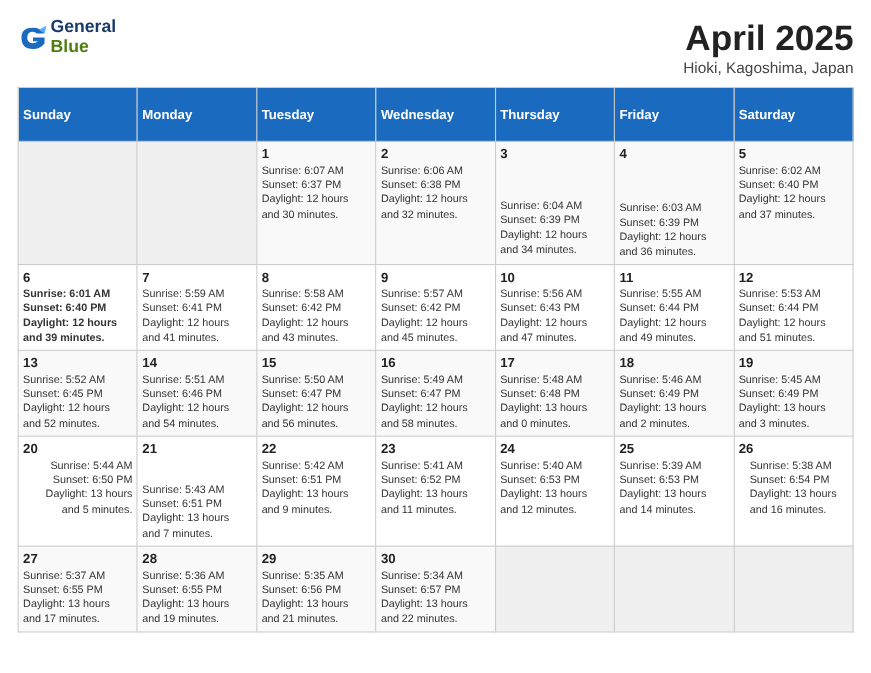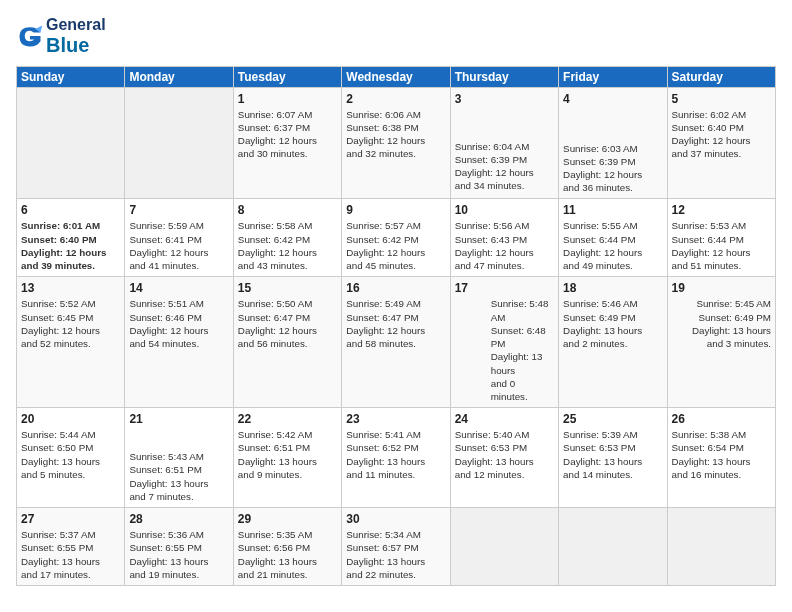--- a/index.html
+++ b/index.html
@@ -43,21 +43,21 @@
     }
     table {
       width: 100%;
       border-collapse: collapse;
       font-size: 10.5px;
     }
     thead tr th {
       background: #1a6bbf;
       color: #fff;
       font-weight: bold;
-      padding: 3px 4px;
+      padding: 17px 4px;
       text-align: left;
       font-size: 12px;
       border: 1px solid #ccc;
     }
     tbody tr td {
       border: 1px solid #ccc;
       vertical-align: top;
       padding: 4px 4px;
       min-height: 78px;
       height: 78px;
@@ -91,22 +91,26 @@
 <div class="container">
   <div class="header">
     <div class="logo">
       <svg class="logo-icon" viewBox="0 0 32 32">
         <rect x="0" y="0" width="32" height="32" fill="none"></rect>
         <path d="M4 16 Q4 6 16 6 Q24 6 28 12 L20 12 Q18 10 16 10 Q10 10 10 16 Q10 22 16 22 Q19 22 21 20 L16 20 L16 16 L28 16 L28 22 Q24 28 16 28 Q4 28 4 16Z" fill="#1a6bbf"></path>
         <path d="M22 8 L30 4 L28 12Z" fill="#5aaaff"></path>
       </svg>
       <div>
         <div style="font-size:16px;font-weight:bold;color:#1a3a6b;line-height:1.1;">General</div>
-        <div style="font-size:20px;font-weight:bold;color:#0369a1;line-height:1.1;">Blue</div>
+        <div style="font-size:16px;font-weight:bold;color:#4d7c0f;line-height:1.1;">Blue</div>
       </div>
+    </div>
+    <div class="title-block">
+      <div class="month-title">April 2025</div>
+      <div class="location">Hioki, Kagoshima, Japan</div>
     </div>
   </div>
 
   <table>
     <thead>
       <tr>
       <th>Sunday</th>
           <th>Monday</th>
           <th>Tuesday</th>
           <th>Wednesday</th>
@@ -230,44 +234,44 @@
           </td>
           <td>
             <span class="day-num">16</span>
             <div class="day-info" style="white-space: pre-line;">Sunrise: 5:49 AM
 Sunset: 6:47 PM
 Daylight: 12 hours
 and 58 minutes.</div>
           </td>
           <td>
             <span class="day-num">17</span>
-            <div class="day-info" style="white-space: pre-line; margin-left: 36px;">Sunrise: 5:48 AM
+            <div class="day-info" style="white-space: pre-line;">Sunrise: 5:48 AM
 Sunset: 6:48 PM
 Daylight: 13 hours
 and 0 minutes.</div>
           </td>
           <td>
             <span class="day-num">18</span>
             <div class="day-info" style="white-space: pre-line;">Sunrise: 5:46 AM
 Sunset: 6:49 PM
 Daylight: 13 hours
 and 2 minutes.</div>
           </td>
           <td>
             <span class="day-num">19</span>
-            <div class="day-info" style="white-space: pre-line; text-align: right;">Sunrise: 5:45 AM
+            <div class="day-info" style="white-space: pre-line;">Sunrise: 5:45 AM
 Sunset: 6:49 PM
 Daylight: 13 hours
 and 3 minutes.</div>
           </td>
         </tr>
         <tr>
           <td>
             <span class="day-num">20</span>
-            <div class="day-info" style="white-space: pre-line;">Sunrise: 5:44 AM
+            <div class="day-info" style="white-space: pre-line; text-align: right;">Sunrise: 5:44 AM
 Sunset: 6:50 PM
 Daylight: 13 hours
 and 5 minutes.</div>
           </td>
           <td>
             <span class="day-num">21</span>
             <div class="day-info" style="white-space: pre-line; margin-top: 24px;">Sunrise: 5:43 AM
 Sunset: 6:51 PM
 Daylight: 13 hours
 and 7 minutes.</div>
@@ -295,21 +299,21 @@
           </td>
           <td>
             <span class="day-num">25</span>
             <div class="day-info" style="white-space: pre-line;">Sunrise: 5:39 AM
 Sunset: 6:53 PM
 Daylight: 13 hours
 and 14 minutes.</div>
           </td>
           <td>
             <span class="day-num">26</span>
-            <div class="day-info" style="white-space: pre-line;">Sunrise: 5:38 AM
+            <div class="day-info" style="white-space: pre-line; margin-left: 10px;">Sunrise: 5:38 AM
 Sunset: 6:54 PM
 Daylight: 13 hours
 and 16 minutes.</div>
           </td>
         </tr>
         <tr>
           <td>
             <span class="day-num">27</span>
             <div class="day-info" style="white-space: pre-line;">Sunrise: 5:37 AM
 Sunset: 6:55 PM

